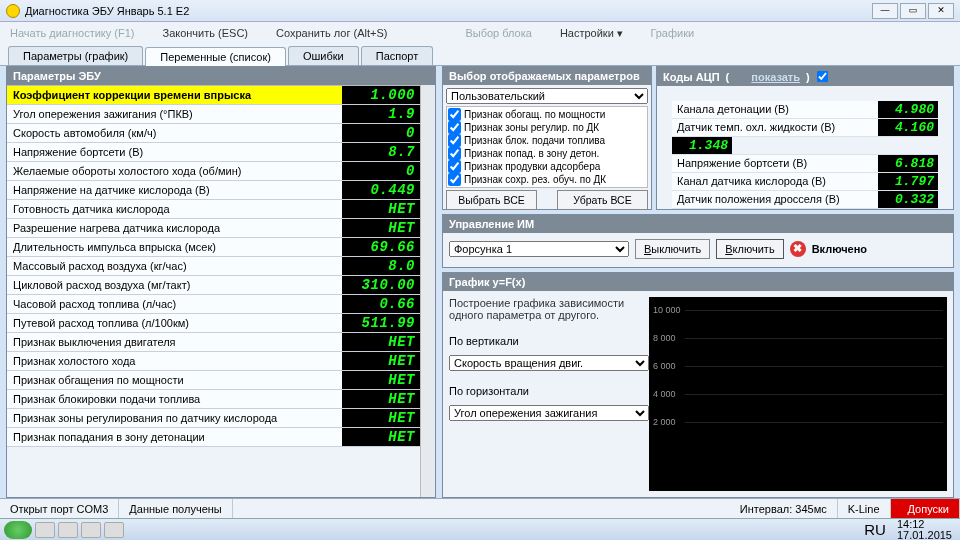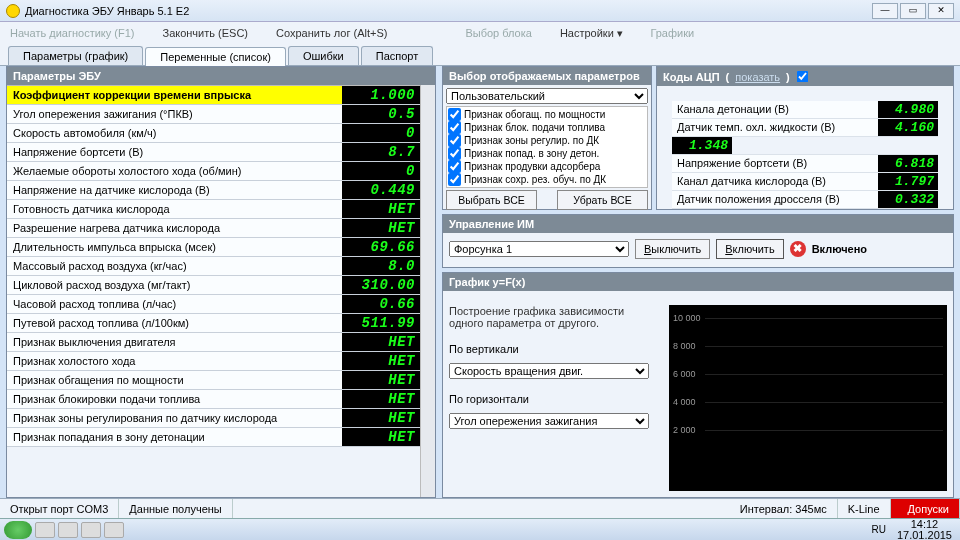--- a/index.html
+++ b/index.html
@@ -30,21 +30,21 @@
 .ecu-row .val { width: 78px; background: #000; color: #1aff1a; font-family: 'Courier New', monospace; font-weight: bold; font-size: 14px; text-align: right; padding: 1px 5px; font-style: italic; letter-spacing: 0.5px; }
 .scrollbar { width: 15px; background: #e6e9ee; border-left: 1px solid #bbb; }
 
 .right-col { flex: 1; display: flex; flex-direction: column; gap: 4px; }
 
 .top-row { display: flex; gap: 4px; height: 144px; }
 .filter-box, .adc-box { border: 1px solid #7a8aa0; background: #eef3fa; display: flex; flex-direction: column; }
 .filter-box { width: 210px; }
 .adc-box { flex: 1; }
 .box-header { background: #7d8a96; color: #fff; font-weight: bold; padding: 3px 6px; display: flex; align-items: center; gap: 6px; }
-.box-header .link { color: #cde; text-decoration: underline; font-weight: normal; cursor: pointer; }
+.box-header .link { color: #cde; text-decoration: underline; font-weight: bold; cursor: pointer; margin-left: 16px; }
 .box-header input[type=checkbox] { transform: scale(0.9); }
 
 .filter-body { padding: 3px; display: flex; flex-direction: column; gap: 2px; flex: 1; }
 .filter-body select { width: 100%; font-size: 11px; }
 .chk-list { flex: 1; border: 1px solid #bbb; background: #fff; overflow: hidden; padding: 1px; }
 .chk-list label { display: flex; align-items: center; gap: 3px; font-size: 10px; white-space: nowrap; }
 .btn-row { display: flex; gap: 20px; }
 .btn { flex: 1; border: 1px solid #888; background: #f2f4f8; padding: 3px 2px; text-align: center; cursor: pointer; font-size: 10.5px; }
 
 .adc-body { padding: 15px; flex: 1; }
@@ -54,40 +54,40 @@
 
 .ctrl-box, .graph-box { border: 1px solid #7a8aa0; background: #eef3fa; }
 .ctrl-box { height: 54px; }
 .ctrl-body { padding: 6px; display: flex; align-items: center; gap: 6px; }
 .ctrl-body select { width: 180px; }
 .ctrl-body .btn { flex: 0 0 auto; padding: 3px 8px; }
 .ctrl-body .status-ico { width:16px; height:16px; background:#d33; border-radius:8px; color:#fff; text-align:center; line-height:15px; font-weight:bold; }
 .ctrl-body .status-txt { font-weight: bold; }
 
 .graph-box { flex: 1; display: flex; flex-direction: column; }
-.graph-body { flex: 1; display: flex; padding: 6px; gap: 20px; margin-top: 8px; }
+.graph-body { flex: 1; display: flex; padding: 6px; gap: 0; }
 .graph-ctrls { width: 200px; display: flex; flex-direction: column; gap: 8px; }
 .graph-ctrls .desc { color: #333; }
 .graph-ctrls label { display: block; margin-top: 6px; }
 .graph-ctrls select { width: 100%; }
 .graph-canvas { flex: 1; background: #000; position: relative; }
 .graph-canvas .ylab { position: absolute; left: 4px; color: #999; font-size: 9px; }
 .graph-canvas .grid { position: absolute; left: 36px; right: 4px; border-top: 1px solid #222; }
 
 .statusbar { position: absolute; left: 0; right: 0; bottom: 22px; height: 20px; background: #eef3fa; border-top: 1px solid #9ab; display: flex; font-size: 11px; }
 .statusbar .cell { padding: 0 10px; border-right: 1px solid #bcc; height: 100%; display: flex; align-items: center; }
 .statusbar .spacer { flex: 1; }
 .statusbar .cell.red { background: #d00; color: #fff; padding-left: 17px; }
 
 .taskbar { position: absolute; left: 0; right: 0; bottom: 0; height: 22px; background: linear-gradient(#e2ecf8,#c6d7ec); border-top: 1px solid #8aa; display: flex; align-items: center; padding: 0 4px; gap: 3px; }
 .taskbar .start { width: 28px; height: 18px; background: radial-gradient(circle,#6c6,#393); border-radius: 9px; }
 .taskbar .tb-ico { width: 20px; height: 16px; background: #ddd; border: 1px solid #aaa; border-radius: 2px; }
 .taskbar .spacer { flex: 1; }
-.taskbar .clock { text-align: center; font-size: 9px; line-height: 1; padding: 0 4px; }
-.taskbar .lang { font-size: 10px; padding: 0 4px; }
+.taskbar .clock { text-align: left; font-size: 9px; line-height: 1; padding: 0 4px; }
+.taskbar .lang { font-size: 15px; padding: 0 4px; }
 </style>
 </head>
 <body>
 
 <div class="titlebar">
   <div class="t-icon"></div>
   <div class="t-text">Диагностика ЭБУ Январь 5.1 E2</div>
   <div class="wbtn">—</div>
   <div class="wbtn">▭</div>
   <div class="wbtn">✕</div>
@@ -114,21 +114,21 @@
   <div class="left-panel">
     <div class="panel-header">Параметры ЭБУ</div>
     <div style="display:flex; flex:1; overflow:hidden;">
       <div class="ecu-list" id="ecu-list" style="flex:1;">
           <div class="ecu-row hl">
             <div class="lab">Коэффициент коррекции времени впрыска</div>
             <div class="val">1.000</div>
           </div>
           <div class="ecu-row">
             <div class="lab">Угол опережения зажигания (°ПКВ)</div>
-            <div class="val">0.5</div>
+            <div class="val">1.9</div>
           </div>
           <div class="ecu-row">
             <div class="lab">Скорость автомобиля (км/ч)</div>
             <div class="val">0</div>
           </div>
           <div class="ecu-row">
             <div class="lab">Напряжение бортсети (В)</div>
             <div class="val">8.7</div>
           </div>
           <div class="ecu-row">
@@ -197,22 +197,22 @@
   </div>
 
   <div class="right-col">
     <div class="top-row">
       <div class="filter-box">
         <div class="box-header">Выбор отображаемых параметров</div>
         <div class="filter-body">
           <select><option>Пользовательский</option></select>
           <div class="chk-list" id="chk-list">
               <label><input type="checkbox" checked="" style="">Признак обогащ. по мощности</label>
+              <label><input type="checkbox" checked="" style="">Признак зоны регулир. по ДК</label>
               <label><input type="checkbox" checked="" style="">Признак блок. подачи топлива</label>
-              <label><input type="checkbox" checked="" style="">Признак зоны регулир. по ДК</label>
               <label><input type="checkbox" checked="" style="">Признак попад. в зону детон.</label>
               <label><input type="checkbox" checked="" style="">Признак продувки адсорбера</label>
               <label><input type="checkbox" checked="" style="">Признак сохр. рез. обуч. по ДК</label>
             </div>
           <div class="btn-row">
             <div class="btn">Выбрать ВСЕ</div>
             <div class="btn">Убрать ВСЕ</div>
           </div>
         </div>
       </div>

